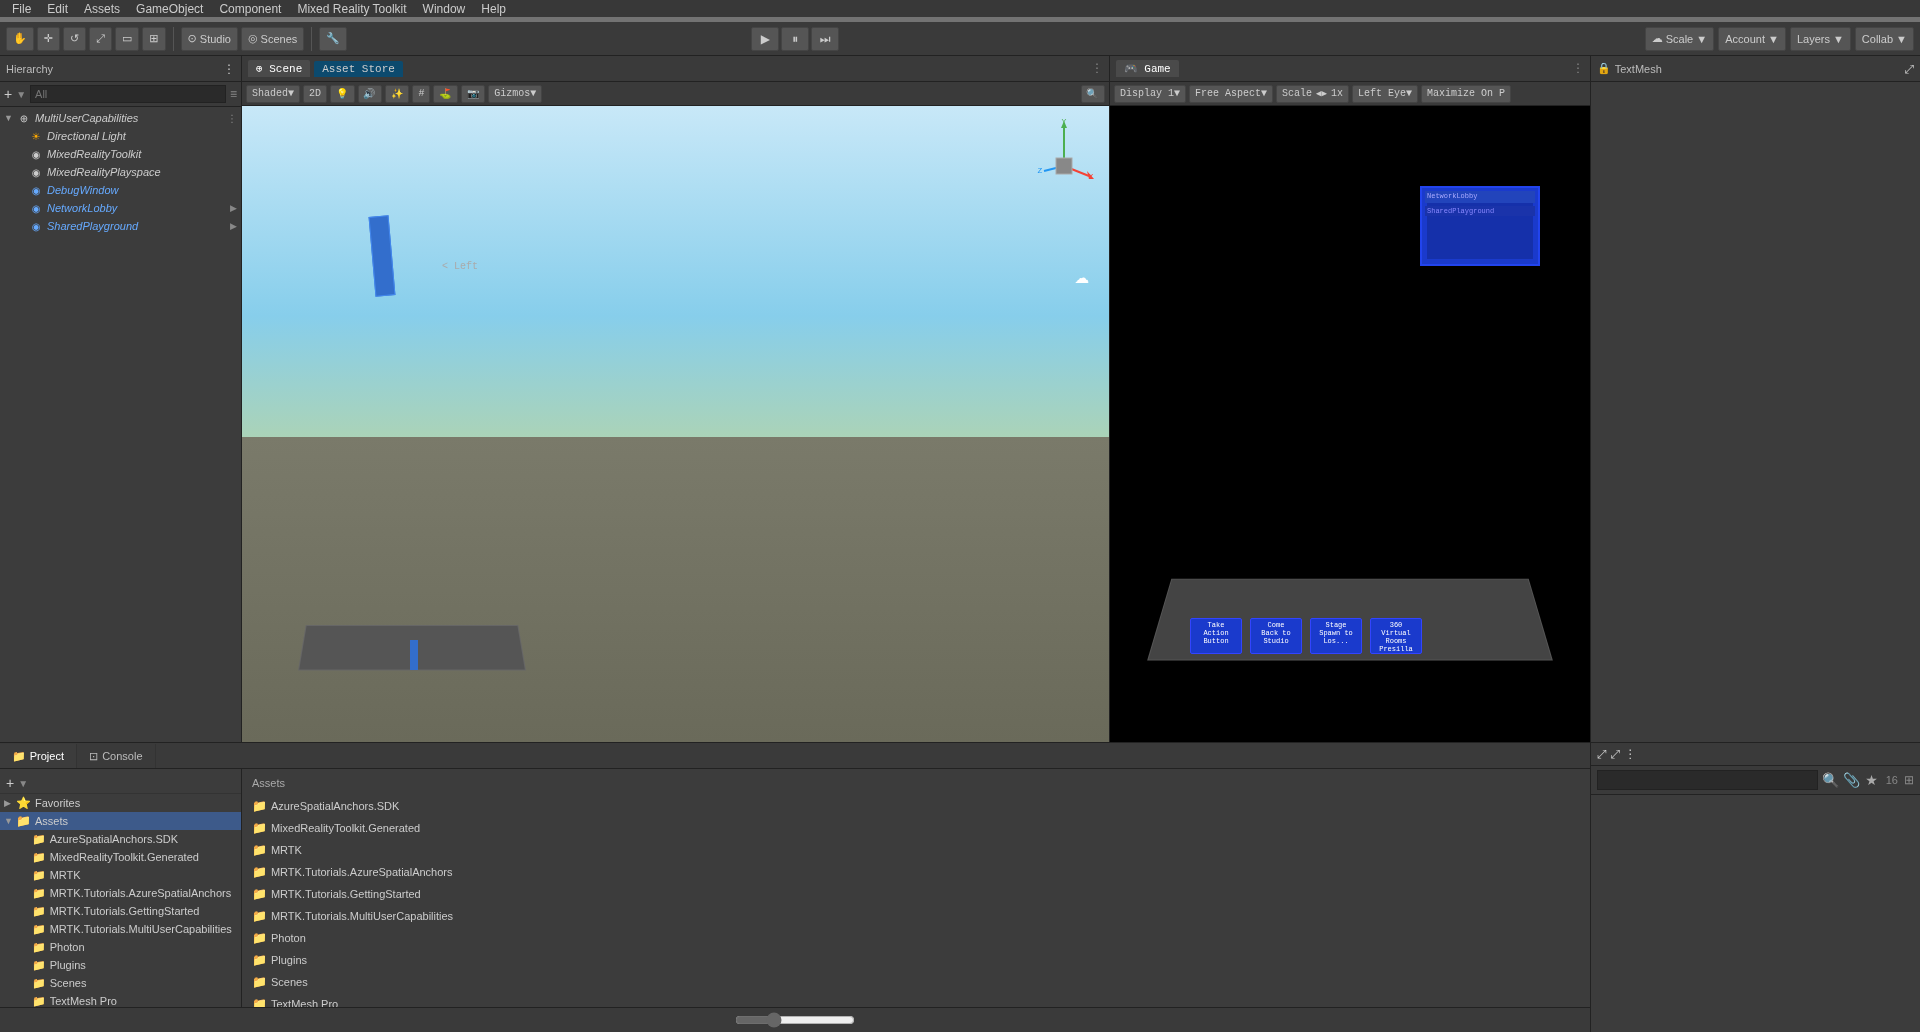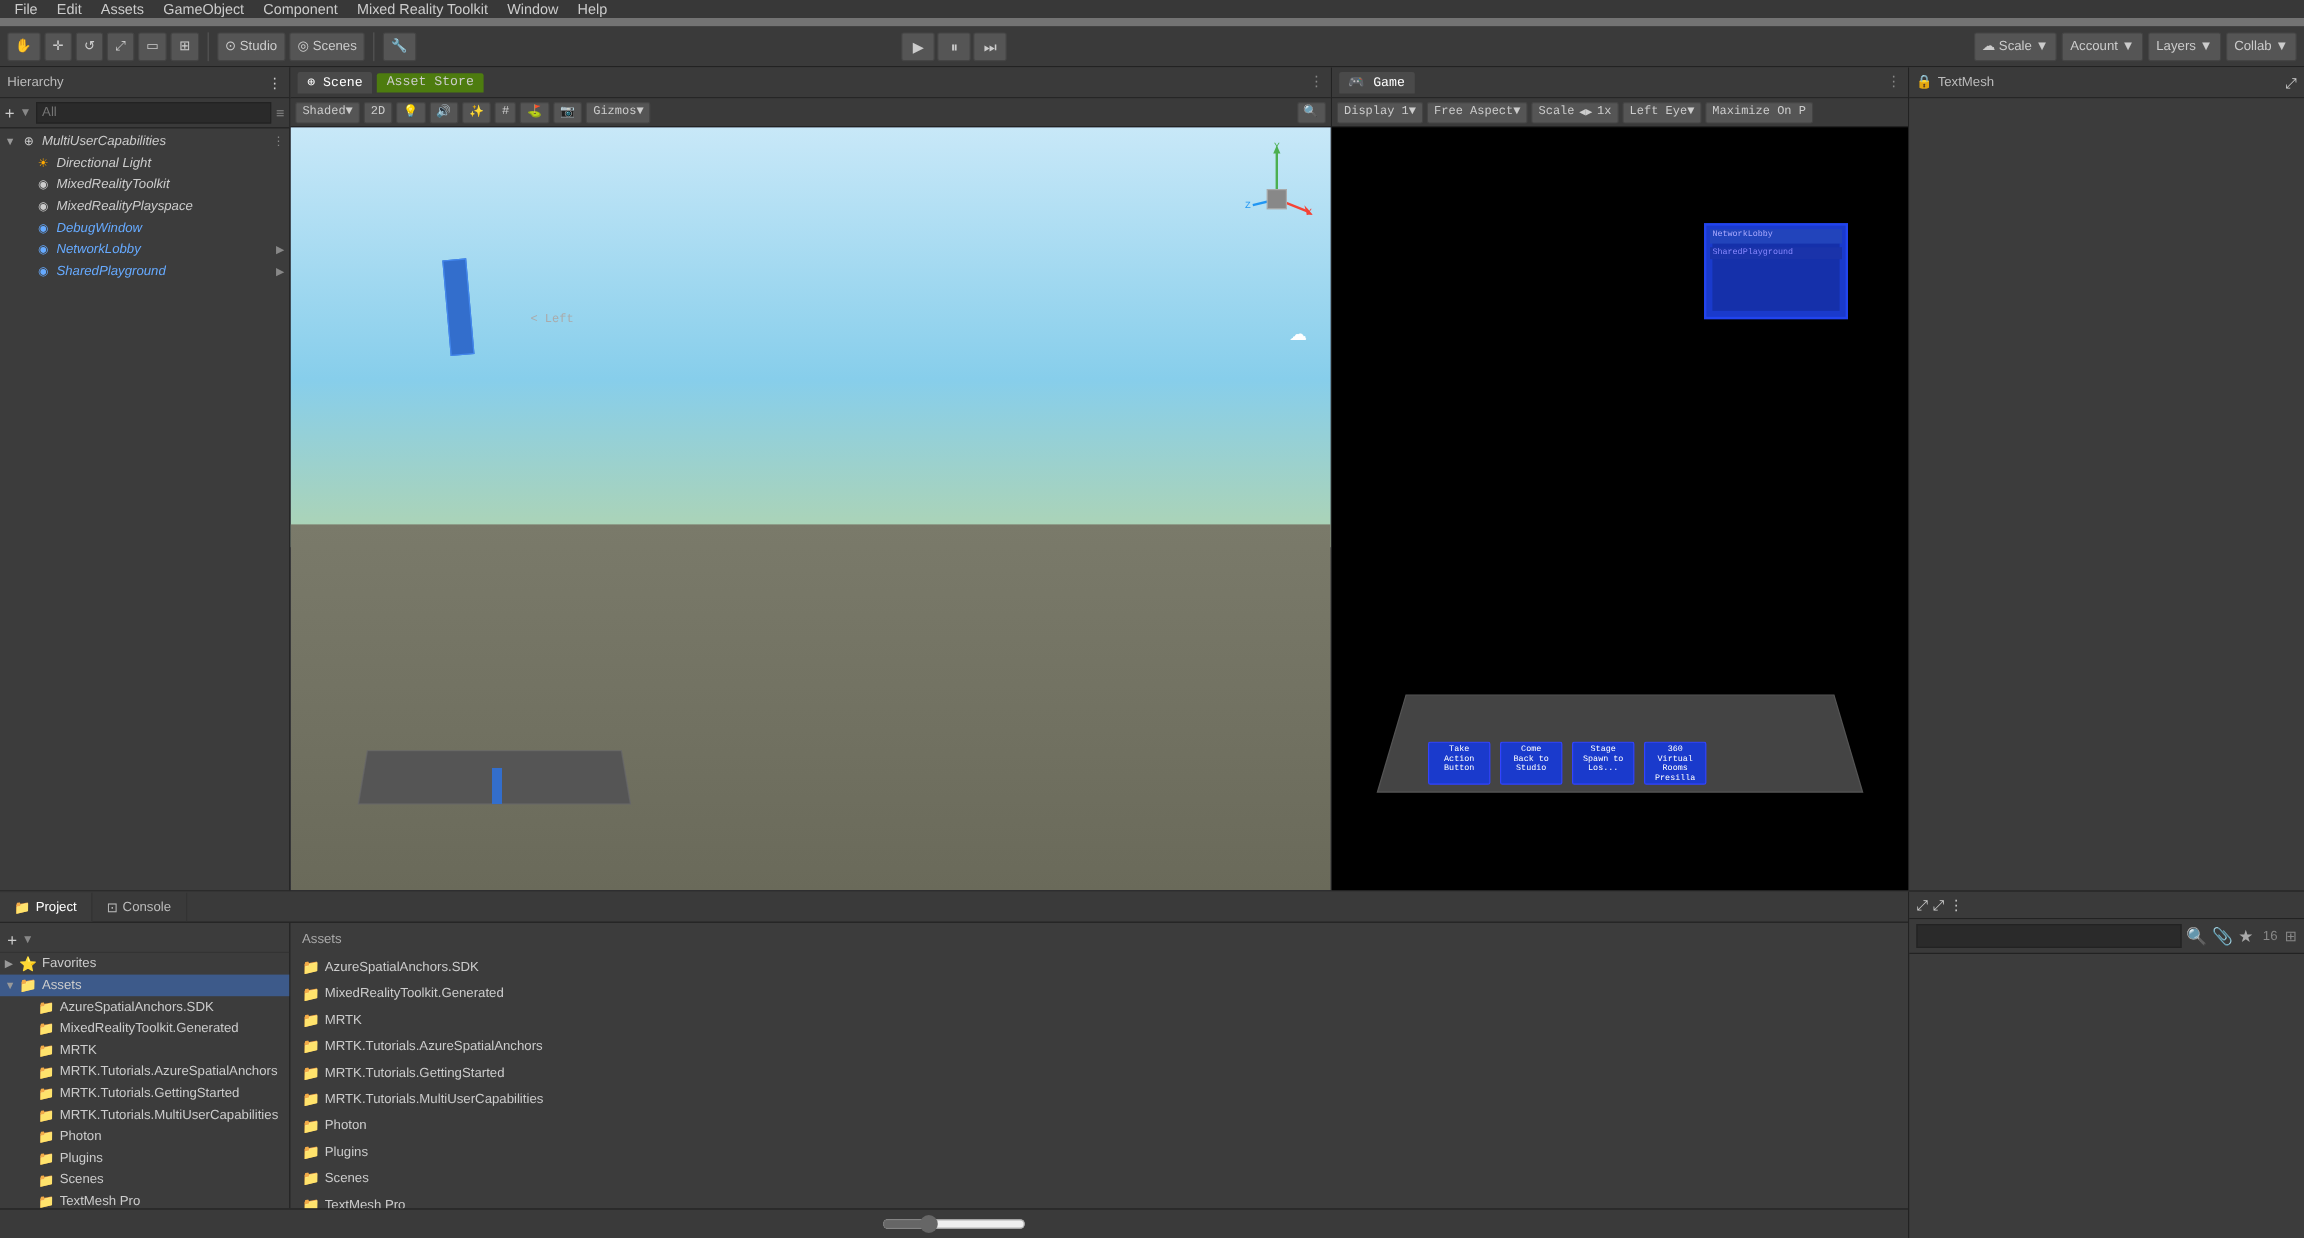--- a/index.html
+++ b/index.html
@@ -15,21 +15,21 @@
       flex-direction: column;
     }
 
     
     .menu-bar {
       background: #383838;
       height: 22px;
       display: flex;
       align-items: center;
       padding: 0 4px;
-      border-bottom: 7px solid #737373;
+      border-bottom: 5px solid #737373;
       flex-shrink: 0;
     }
     .menu-bar span {
       padding: 0 8px;
       color: #ccc;
       cursor: pointer;
       line-height: 22px;
     }
 
     
@@ -171,21 +171,21 @@
       display: flex;
       align-items: center;
       padding: 0 6px;
       border-bottom: 1px solid #222;
       gap: 4px;
     }
     .view-tab {
       font-size: 11px;
       color: #ccc;
       padding: 2px 8px;
-      background: #4d7c0f;
+      background: #0c4a6e;
       border-radius: 2px 2px 0 0;
       cursor: pointer;
     }
     .view-tab.active { background: #4a4a4a; color: #fff; }
     .view-content {
       flex: 1;
       background: #1a1a2e;
       position: relative;
       overflow: hidden;
     }

